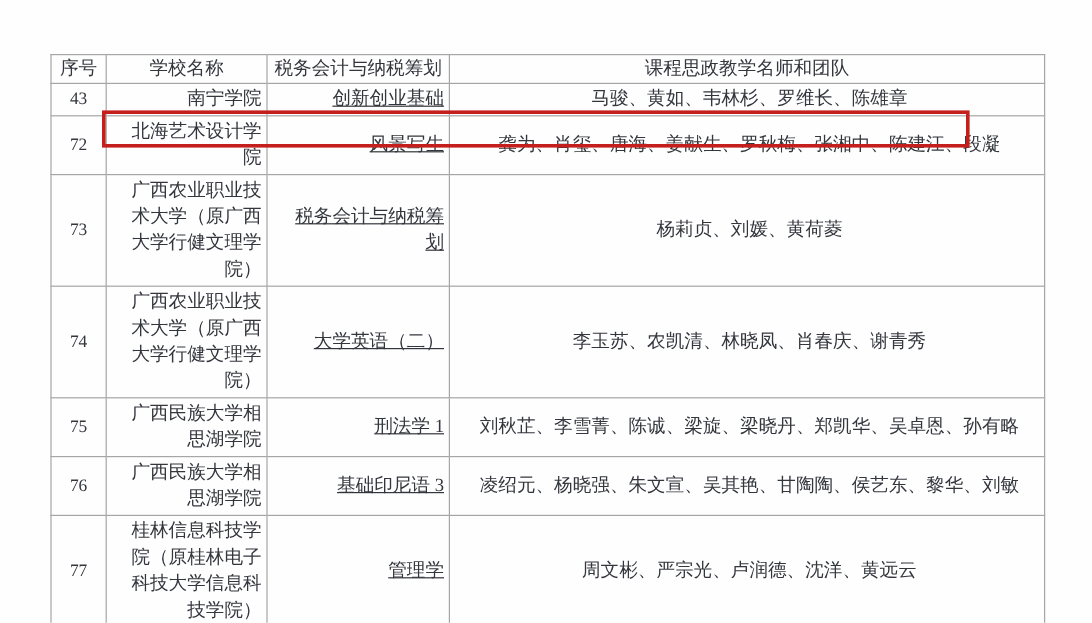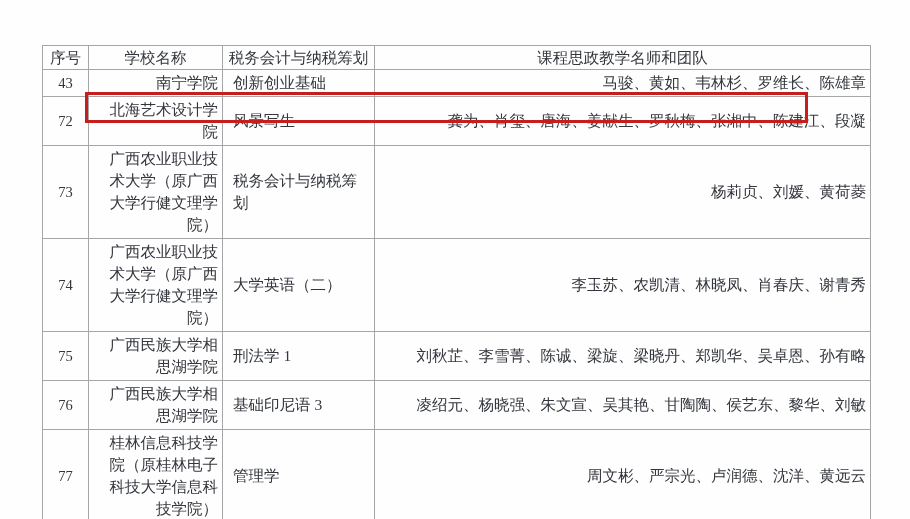--- a/index.html
+++ b/index.html
@@ -36,22 +36,22 @@
     vertical-align: middle;
   }
   table.course-table thead tr { height: 24px; }
   table.course-table th {
     text-align: center;
     font-size: 15.5px;
     padding: 0 2px;
   }
   td.cell-no { text-align: center; font-size: 14.5px; padding: 0 2px; }
   td.cell-school { text-align: right; padding: 2px 4px 2px 8px; }
-  td.cell-course { text-align: left; padding: 2px 4px 2px 10px; }
-  td.cell-team   { text-align: right; padding: 2px 4px 2px 8px; }
+  td.cell-course { text-align: right; padding: 2px 4px 2px 10px; text-decoration: underline; }
+  td.cell-team   { text-align: center; padding: 2px 4px 2px 8px; }
 
   
   tbody tr:nth-child(1) { height: 27px; }
   tbody tr:nth-child(2) { height: 27px; }
   tbody tr:nth-child(3) { height: 68px; }
   tbody tr:nth-child(4) { height: 68px; }
   tbody tr:nth-child(5) { height: 47px; }
   tbody tr:nth-child(6) { height: 47px; }
   tbody tr:nth-child(7) { height: 86px; }
   tbody tr:nth-child(8) { height: 24px; }

